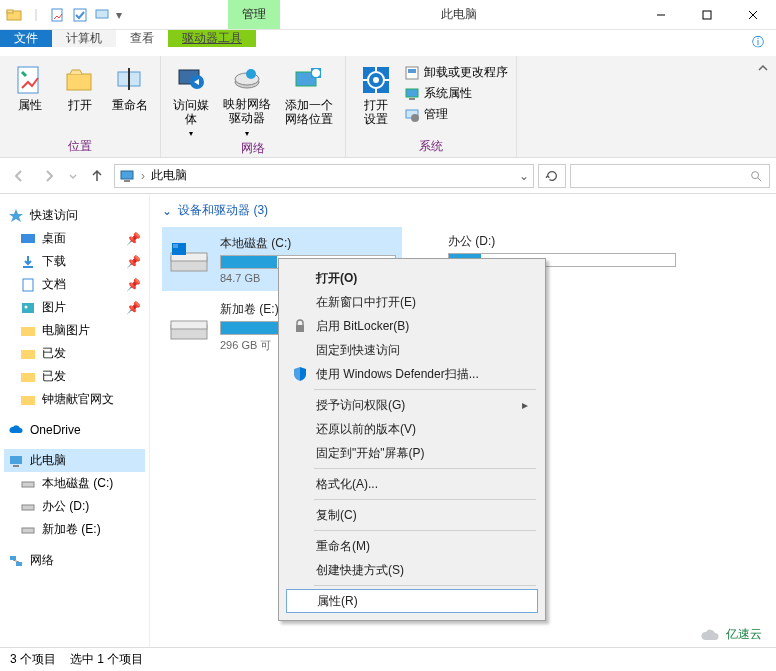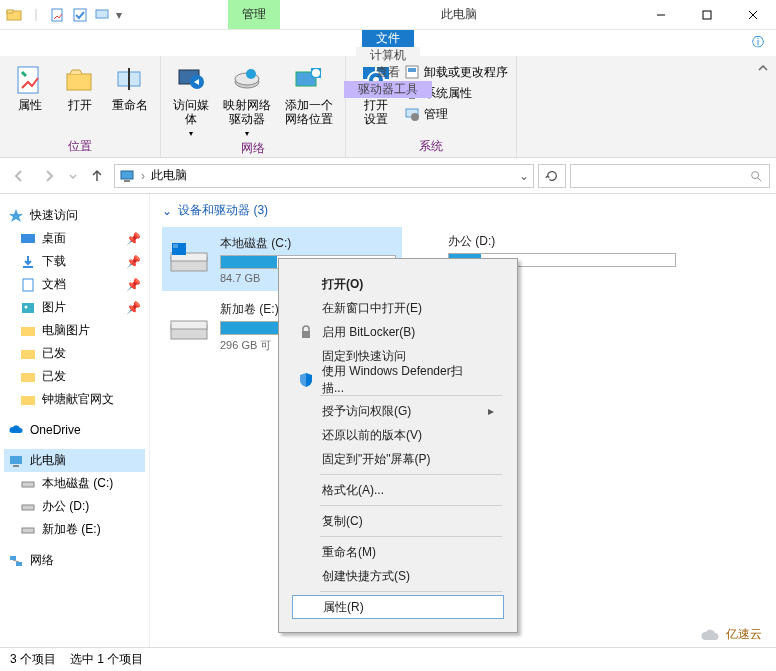--- a/index.html
+++ b/index.html
@@ -10,36 +10,36 @@
 .titlebar { height: 30px; display: flex; align-items: stretch; background: #fff; border-bottom: 1px solid #e5e5e5;}
 .qat { display: flex; align-items: center; gap: 6px; padding: 0 6px;}
 .qat .ic { width:16px; height:16px; display:flex; align-items:center; justify-content:center;}
 .contextual-tab-header { background: #a6f5a6; color:#222; padding: 0 14px; display:flex; align-items:center; margin-left:100px;}
 .titlebar-title { flex:1; text-align:center; display:flex; align-items:center; justify-content:center; color:#333;}
 .winbtns { display:flex;}
 .winbtn { width:46px; display:flex; align-items:center; justify-content:center; color:#333;}
 .winbtn svg { width:10px; height:10px;}
 
 
-.tabs-row { height: 26px; display:flex; align-items:center; background:#fff; position:relative;flex-direction:column;}
+.tabs-row { height: 26px; display:flex; align-items:flex-start; background:#fff; position:relative;}
 .tab { padding: 0 14px; display:flex; align-items:center; color:#444;}
 .tab.file { background:#1979ca; color:#fff;}
 .tab.active { background:#f3f3f3;}
-.tab.context { background:#c4b5fd;}
+.tab.context { background:#84cc16;text-decoration:underline;}
 .help-icon { position:absolute; right:6px; top:4px; width:18px; color:#0078d7;}
 
 
 .ribbon { background:#f3f3f3; border-bottom:1px solid #ddd; height:102px; display:flex;}
 .group { border-right:1px solid #e0e0e0; padding:4px 8px 2px; display:flex; flex-direction:column; align-items:center;}
 .group-items { display:flex; gap:6px; flex:1; align-items:flex-start;}
 .big-btn { display:flex; flex-direction:column; align-items:center; width:44px; gap:2px; padding-top:4px;}
 .big-btn .ic { width:32px; height:32px;}
 .big-btn span { text-align:center; line-height:1.2; font-size:12px;}
 .sys-list { display:flex; flex-direction:column; gap:4px; padding-top:4px;}
-.sys-item { display:flex; align-items:flex-start; gap:4px;}
+.sys-item { display:flex; align-items:center; gap:4px;}
 .sys-item .ic{width:16px;height:16px;}
 .group-label { text-align:center; color:#701a75; font-size:12px; padding-top:2px;}
 .collapse-ribbon { width:26px; display:flex; align-items:flex-start; justify-content:center; padding-top:6px; margin-left:auto;}
 
 
 .navbar { height:36px; display:flex; align-items:center; border-bottom:1px solid #ddd; gap:4px; padding:0 6px;}
 .navbtn { width:26px; height:26px; display:flex; align-items:center; justify-content:center; color:#999;}
 .navbtn.enabled{color:#555;}
 .address { flex:1; border:1px solid #ccc; height:24px; display:flex; align-items:center; padding:0 4px; gap:6px;}
 .address .crumb{display:flex; align-items:center; gap:4px;}
@@ -64,33 +64,33 @@
 .drive { width:240px; display:flex; gap:10px; padding:6px; align-items:center;}
 .drive.selected{background:#cce8ff;}
 .drive .ic{width:42px; height:40px; flex-shrink:0;}
 .drive-info{flex:1; display:flex; flex-direction:column; gap:3px;}
 .drive-name{color:#222;}
 .progress{height:14px; border:1px solid #b0b0b0; background:#fff; position:relative;}
 .progress-fill{height:100%; background:#26a0da;}
 .drive-sub{color:#666; font-size:11px;}
 
 
-.ctxmenu{position:absolute; left:278px; top:258px; width:240px; background:#f0f0f0; border:1px solid #a0a0a0; box-shadow:3px 3px 3px rgba(0,0,0,.25); padding:13px; z-index:10;}
+.ctxmenu{position:absolute; left:278px; top:258px; width:268px; background:#f0f0f0; border:1px solid #a0a0a0; box-shadow:3px 3px 3px rgba(0,0,0,.25); padding:7px; z-index:10;}
 .ctx-item{display:flex; align-items:center; height:24px; padding:0 30px 0 30px; position:relative; color:#222;}
 .ctx-item.bold{font-weight:bold;}
 .ctx-item.selected{background:#fff; border:1px solid #74a8d8;}
 .ctx-item .ic{position:absolute; left:6px; width:16px; height:16px;}
 .ctx-item .sub{position:absolute; right:10px; color:#555;}
 .ctx-sep{height:1px; background:#d0d0d0; margin:3px 2px 3px 28px;}
 
 
 .statusbar{height:24px; border-top:1px solid #ddd; display:flex; align-items:center; padding:0 10px; gap:14px; color:#000000;}
 
 
-.watermark{position:absolute; right:14px; bottom:28px; display:flex; align-items:center; gap:4px; color:#a16207;}
+.watermark{position:absolute; right:14px; bottom:28px; display:flex; align-items:center; gap:4px; color:#15803d;}
 .watermark .cloud{width:22px;height:14px;}
 
 
 .ic svg{width:100%;height:100%;}
 </style>
 </head>
 <body>
 
 <div class="window">
 
@@ -207,21 +207,21 @@
               </svg></span>
             <span>访问媒体</span>
             <span style="font-size:8px;">▾</span>
           </div>
         <div class="big-btn" style="width:56px;">
             <span class="ic"><svg viewBox="0 0 32 32">
                 <ellipse cx="16" cy="18" rx="12" ry="6" fill="#d0d0d0" stroke="#888"></ellipse>
                 <ellipse cx="16" cy="15" rx="12" ry="6" fill="#e8e8e8" stroke="#888"></ellipse>
                 <circle cx="20" cy="10" r="5" fill="#26a0da"></circle>
               </svg></span>
-            <span style="white-space:pre-line;">映射网络
+            <span style="white-space:pre-line;font-family:Liberation Mono, monospace;">映射网络
 驱动器</span>
             <span style="font-size:8px;">▾</span>
           </div>
         <div class="big-btn" style="width:56px;">
             <span class="ic"><svg viewBox="0 0 32 32">
                 <rect x="3" y="8" width="20" height="14" fill="#4aa3df" stroke="#2a6"></rect>
                 <rect x="18" y="4" width="10" height="10" fill="#26a0da"></rect>
                 <circle cx="23" cy="9" r="4" fill="#fff"></circle>
               </svg></span>
             <span style="white-space:pre-line;">添加一个

